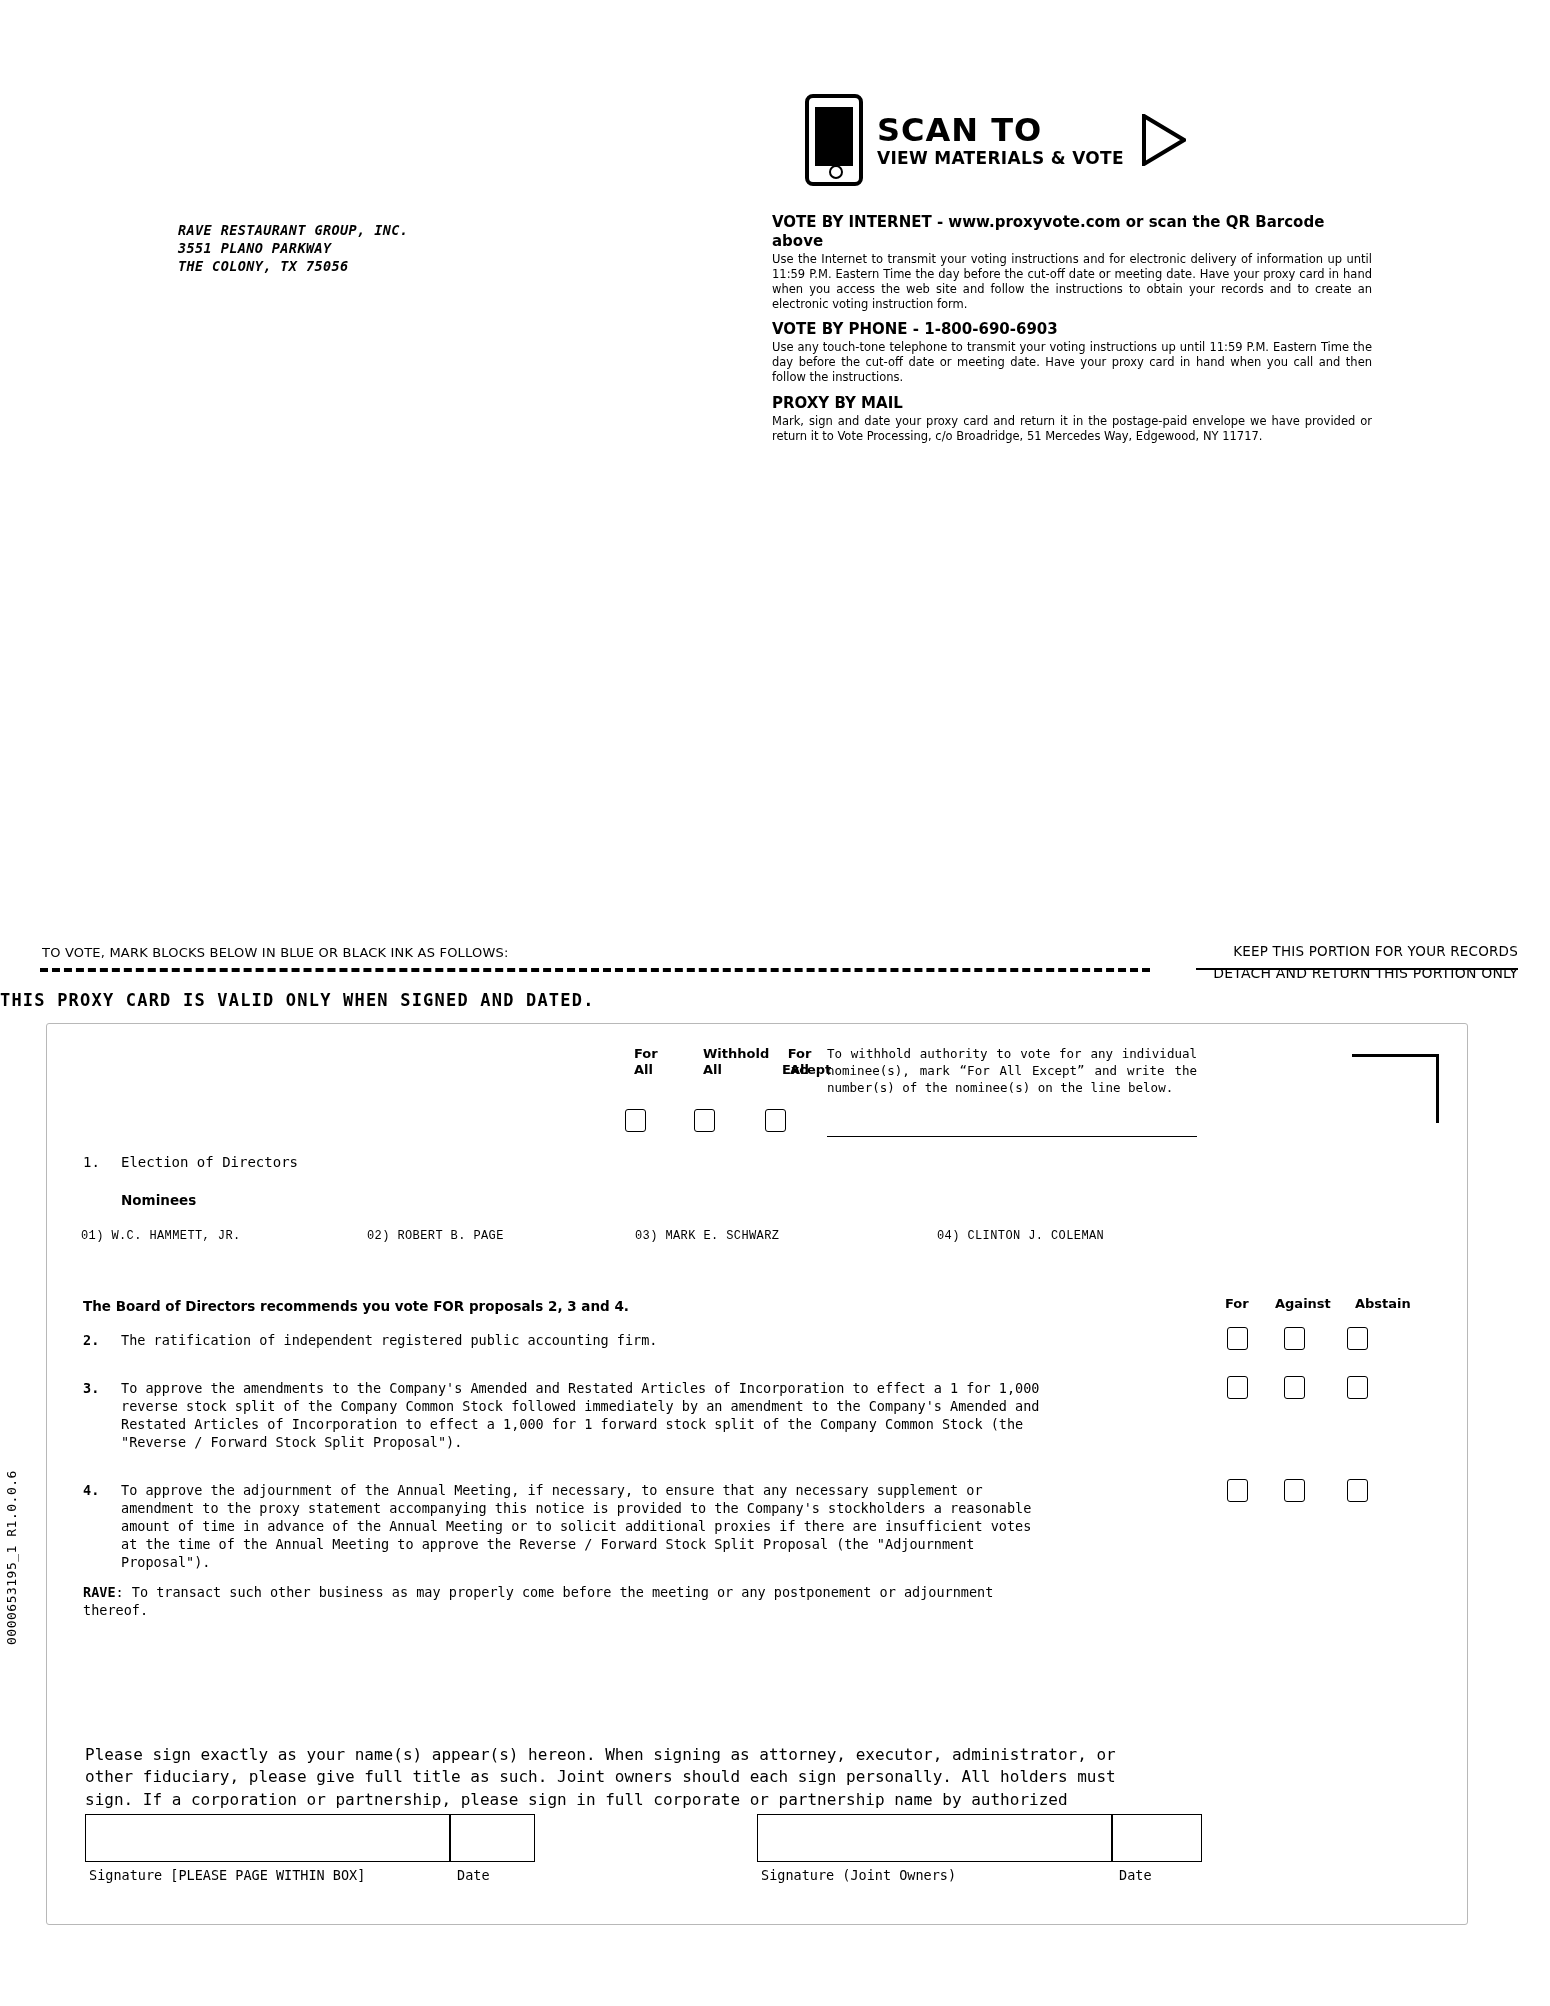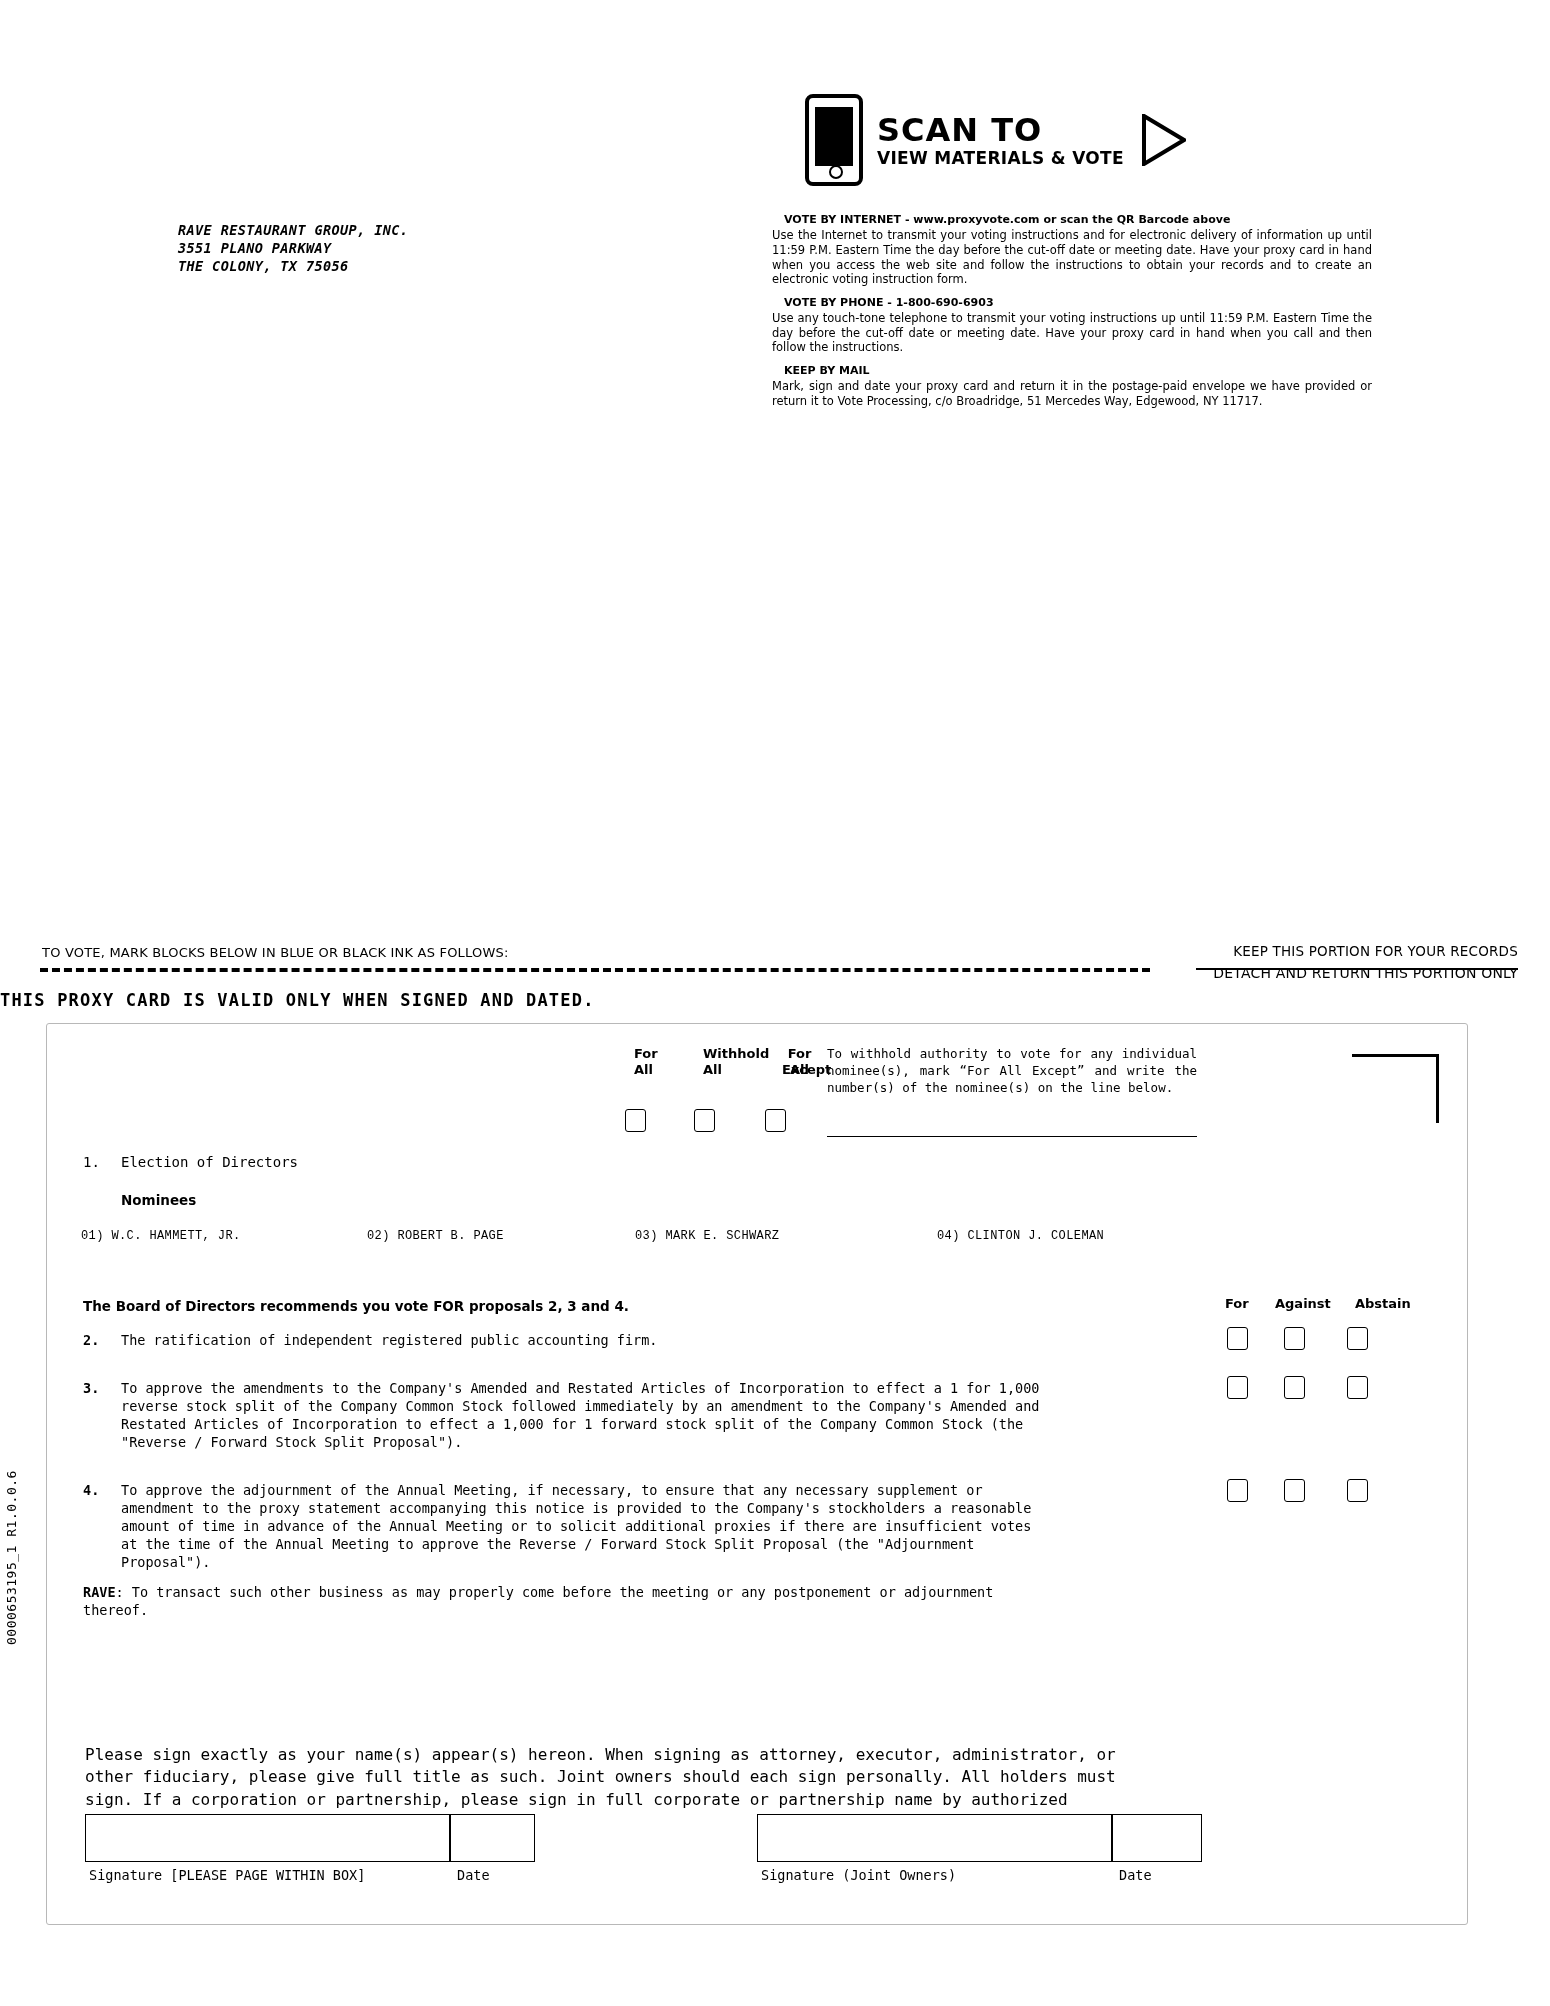--- a/index.html
+++ b/index.html
@@ -101,23 +101,22 @@
     position: absolute;
     left: 772px;
     top: 213px;
     width: 600px;
     font-family: "DejaVu Sans", sans-serif;
     font-size: 11.5px;
     line-height: 1.28;
   }
   .vi-head {
     font-weight: bold;
-    font-size: 11px;
+    font-size: 15px;
     margin-bottom: 1px;
-    margin-left: 12px;
   }
   .vi-body {
     text-align: justify;
     margin-bottom: 9px;
   }
 
   
   .mark-note {
     position: absolute;
     left: 42px;
@@ -408,21 +407,21 @@
     <div>RAVE RESTAURANT GROUP, INC.</div>
     <div>3551 PLANO PARKWAY</div>
     <div>THE COLONY, TX 75056</div>
   </div>
 
   <div class="vote-instructions">
     <div class="vi-head">VOTE BY INTERNET - www.proxyvote.com or scan the QR Barcode above</div>
     <div class="vi-body">Use the Internet to transmit your voting instructions and for electronic delivery of information up until 11:59 P.M. Eastern Time the day before the cut-off date or meeting date. Have your proxy card in hand when you access the web site and follow the instructions to obtain your records and to create an electronic voting instruction form.</div>
     <div class="vi-head">VOTE BY PHONE - 1-800-690-6903</div>
     <div class="vi-body">Use any touch-tone telephone to transmit your voting instructions up until 11:59 P.M. Eastern Time the day before the cut-off date or meeting date. Have your proxy card in hand when you call and then follow the instructions.</div>
-    <div class="vi-head">KEEP BY MAIL</div>
+    <div class="vi-head">PROXY BY MAIL</div>
     <div class="vi-body">Mark, sign and date your proxy card and return it in the postage-paid envelope we have provided or return it to Vote Processing, c/o Broadridge, 51 Mercedes Way, Edgewood, NY 11717.</div>
   </div>
 
   <div class="mark-note">TO VOTE, MARK BLOCKS BELOW IN BLUE OR BLACK INK AS FOLLOWS:</div>
   <div class="keep-portion">
     <div>KEEP THIS PORTION FOR YOUR RECORDS</div>
     <div class="kp2">DETACH AND RETURN THIS PORTION ONLY</div>
   </div>
   <div class="keep-rule"></div>
   <div class="dash-rule"></div>

